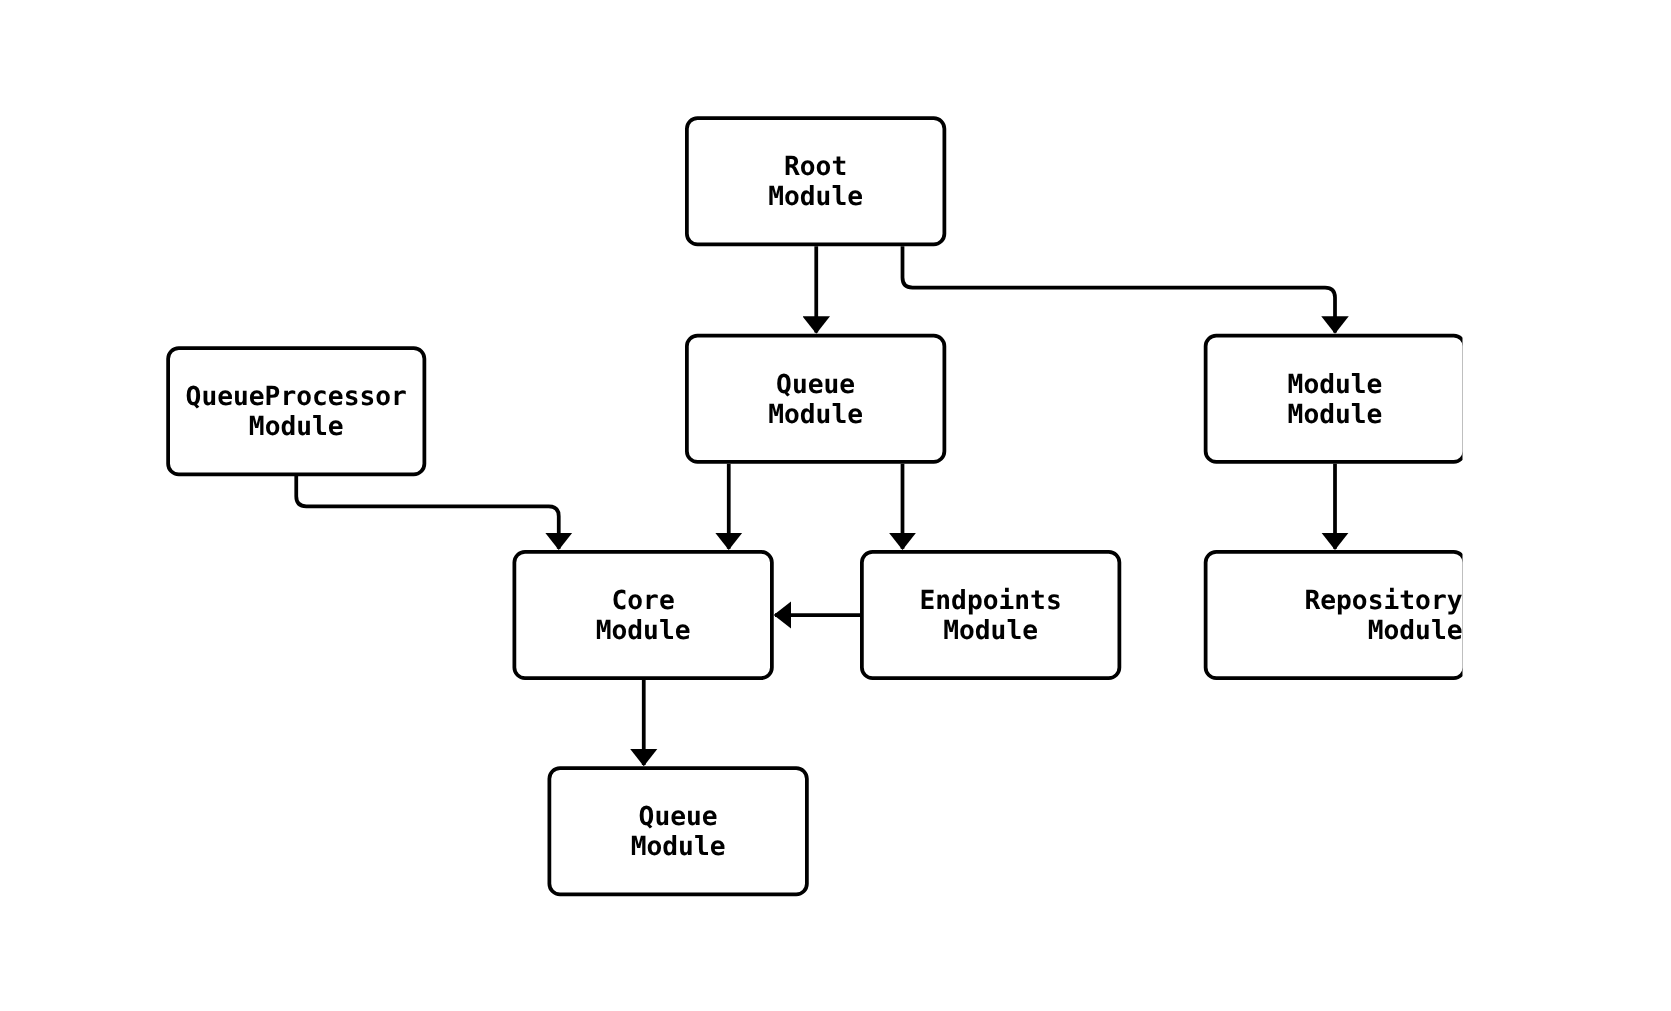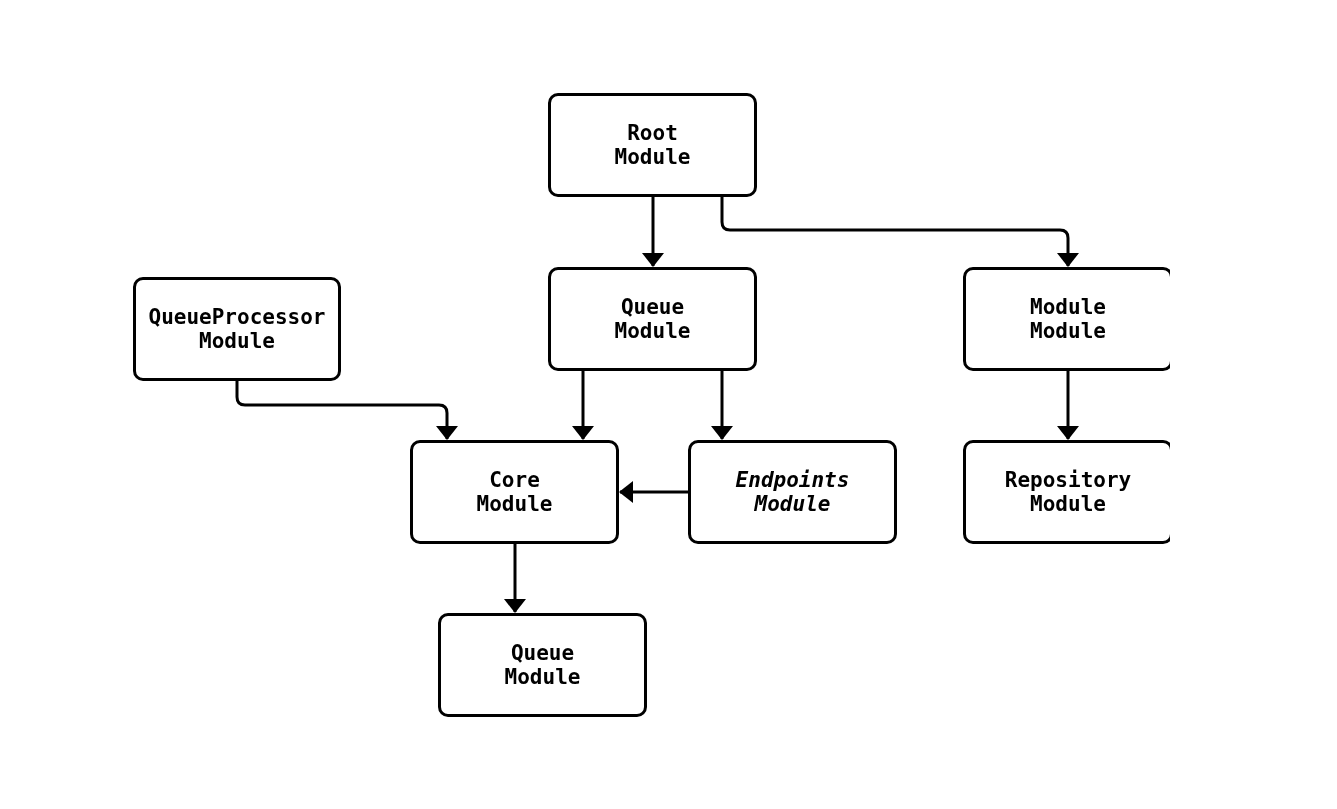--- a/index.html
+++ b/index.html
@@ -92,26 +92,26 @@
   <div class="node" style="left:133px; top:277px; width:208px; height:104px;">
     <span>QueueProcessor</span>
     <span>Module</span>
   </div>
 
   <div class="node" style="left:410px; top:440px; width:209px; height:104px;">
     <span>Core</span>
     <span>Module</span>
   </div>
 
-  <div class="node" style="left:688px; top:440px; width:209px; height:104px;font-style:italic;">
+  <div class="node" style="left:688px; top:440px; width:209px; height:104px;">
     <span>Endpoints</span>
     <span>Module</span>
   </div>
 
-  <div class="node" style="left:963px; top:440px; width:210px; height:104px;">
+  <div class="node" style="left:963px; top:440px; width:210px; height:104px;align-items:flex-end;">
     <span>Repository</span>
     <span>Module</span>
   </div>
 
   <div class="node" style="left:410px; top:613px; width:209px; height:104px;margin-left:28px;">
     <span>Queue</span>
     <span>Module</span>
   </div>
 
 </div>

